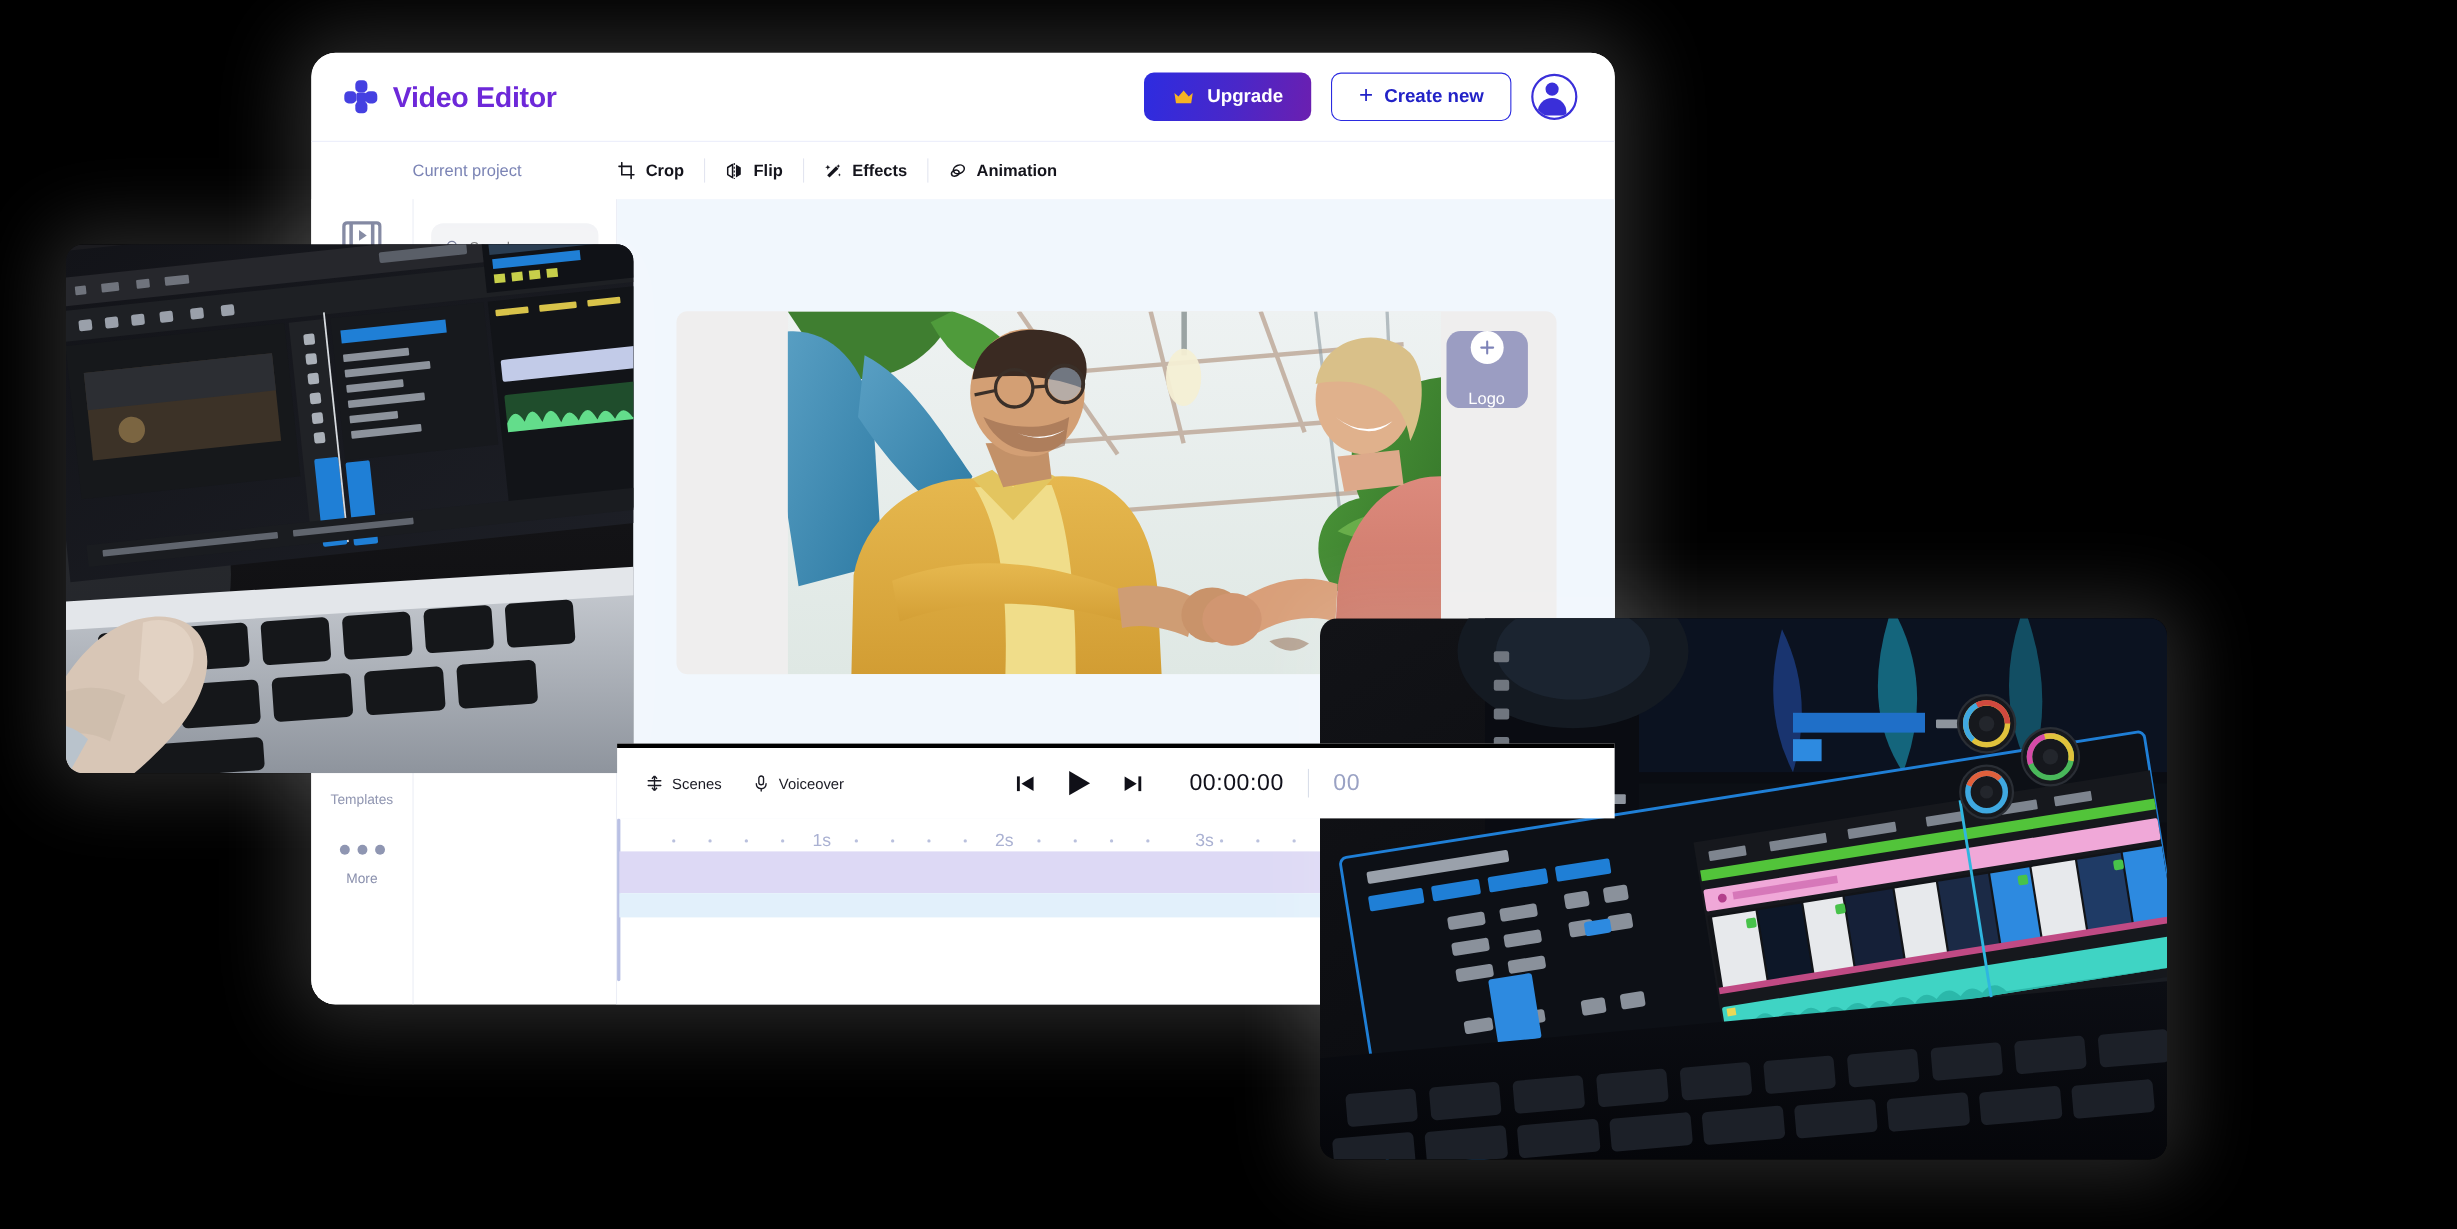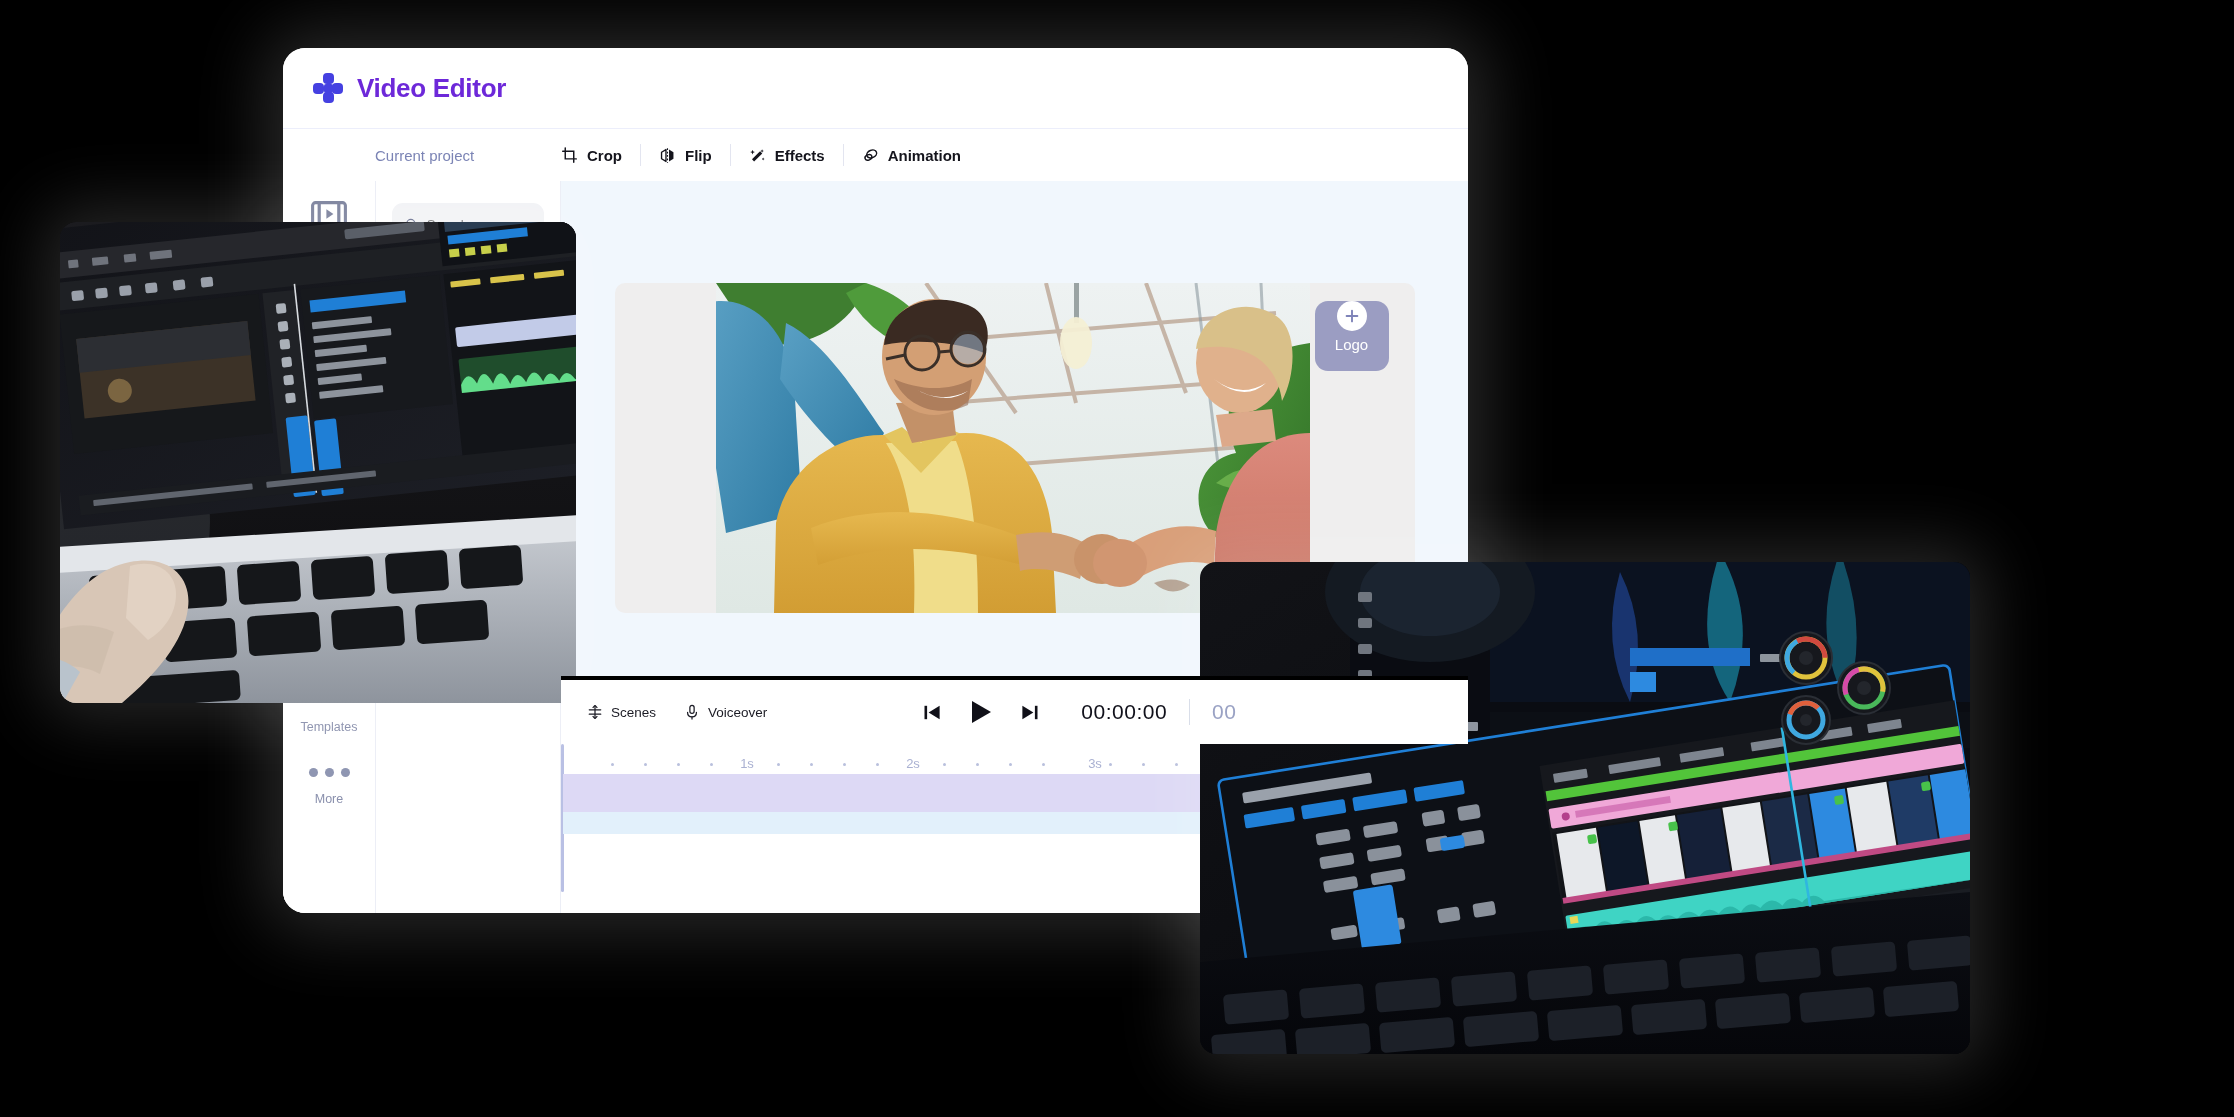--- a/index.html
+++ b/index.html
@@ -67,21 +67,21 @@
 
   .editor{flex:1;background:#f1f7fd;display:flex;flex-direction:column;min-width:0;}
   .stage-area{flex:1;position:relative;display:flex;align-items:center;justify-content:center;padding:24px 0 0;}
   .canvas{
     width:800px;height:330px;background:#efeeee;border-radius:10px;position:relative;overflow:hidden;
     margin-top:14px;
   }
   .video-frame{position:absolute;left:101px;top:0;width:594px;height:330px;overflow:hidden;}
   .logo-badge{
     position:absolute;right:26px;top:18px;width:74px;height:70px;border-radius:13px;
-    background:rgba(134,136,183,.80);display:flex;flex-direction:column;align-items:center;justify-content:flex-start;gap:5px;cursor:pointer;
+    background:rgba(134,136,183,.80);display:flex;flex-direction:column;align-items:center;justify-content:space-between;gap:5px;cursor:pointer;
   }
   .logo-badge .circ{width:30px;height:30px;border-radius:50%;background:#fff;display:flex;align-items:center;justify-content:center;}
   .logo-badge .circ svg{width:16px;height:16px;}
   .logo-badge .lb-txt{font-size:15px;color:#fff;}
 
   
   .player{height:64px;background:#fff;border-top:4px solid #000000;display:flex;align-items:center;padding:0 0 0 26px;position:relative;z-index:4;}
   .pl-left{display:flex;align-items:center;gap:28px;}
   .pl-btn{display:flex;align-items:center;gap:8px;font-size:13.5px;color:#1b1b24;cursor:pointer;white-space:nowrap;}
   .pl-btn svg{width:16px;height:16px;}
@@ -89,21 +89,21 @@
   .pl-ctrl{cursor:pointer;display:flex;align-items:center;}
   .pl-ctrl svg{display:block;}
   .pl-time{font-size:21px;color:#10101a;margin-left:42px;letter-spacing:.5px;white-space:nowrap;}
   .pl-divider{width:1px;height:26px;background:#d9dee9;margin:0 22px;}
   .pl-total{font-size:21px;color:#9aa2c4;letter-spacing:.5px;white-space:nowrap;}
 
   
   .timeline{height:170px;background:#fff;position:relative;padding-left:46px;}
   .ruler{height:30px;position:relative;margin-top:8px;}
   .tick{position:absolute;top:11px;width:3px;height:3px;border-radius:50%;background:#b9c0dd;}
-  .tick-lbl{position:absolute;top:4px;font-size:13px;color:#aab1d2;transform:translateX(-50%);}
+  .tick-lbl{position:absolute;top:4px;font-size:16px;color:#aab1d2;transform:translateX(-50%);}
   .playhead{position:absolute;left:0;top:0;width:2.5px;height:148px;background:#b9c0e4;border-radius:2px;}
   .track{position:absolute;left:2px;right:0;}
   .track.a{top:30px;height:38px;background:#ddd9f5;}
   .track.b{top:68px;height:22px;background:#e2f0fb;}
   .tl-fade{position:absolute;right:0;top:0;width:120px;height:100%;background:linear-gradient(90deg,rgba(255,255,255,0),#fff 86%);pointer-events:none;}
 
   
   .float-card{position:absolute;border-radius:16px;overflow:hidden;
     box-shadow:0 0 66px 16px rgba(255,255,255,.15);}
   #laptop-left{left:60px;top:222px;width:516px;height:481px;}
@@ -120,20 +120,36 @@
     <div class="app-header">
       <div class="brand">
         <span class="brand-logo">
           <i class="t"></i>
             <i class="b"></i>
             <i class="l"></i>
             <i class="r"></i>
             <i class="c"></i>
         </span>
         <span class="brand-title">Video Editor</span>
+      </div>
+      <div class="header-right">
+        <button class="btn-upgrade">
+          <svg class="crown" viewBox="0 0 24 18">
+            <path d="M2 4.2 L6.4 8.2 L12 1.6 L17.6 8.2 L22 4.2 L20.3 15.4 L3.7 15.4 Z" fill="#f5b324"></path>
+          </svg>
+          <span>Upgrade</span>
+        </button>
+        <button class="btn-create">
+          <span class="plus-ico">+</span>
+          <span>Create new</span>
+        </button>
+        <div class="avatar">
+          <span class="head"></span>
+            <span class="body"></span>
+        </div>
       </div>
     </div>
 
     <div class="toolbar">
       <div class="tb-project">Current project</div>
       <div class="tb-tools">
 
         <div class="tb-item">
           <svg class="tb-ico" viewBox="0 0 20 20">
             <path d="M5 1 V14 H18" fill="none" stroke="#14141c" stroke-width="1.7" stroke-linecap="round"></path>

